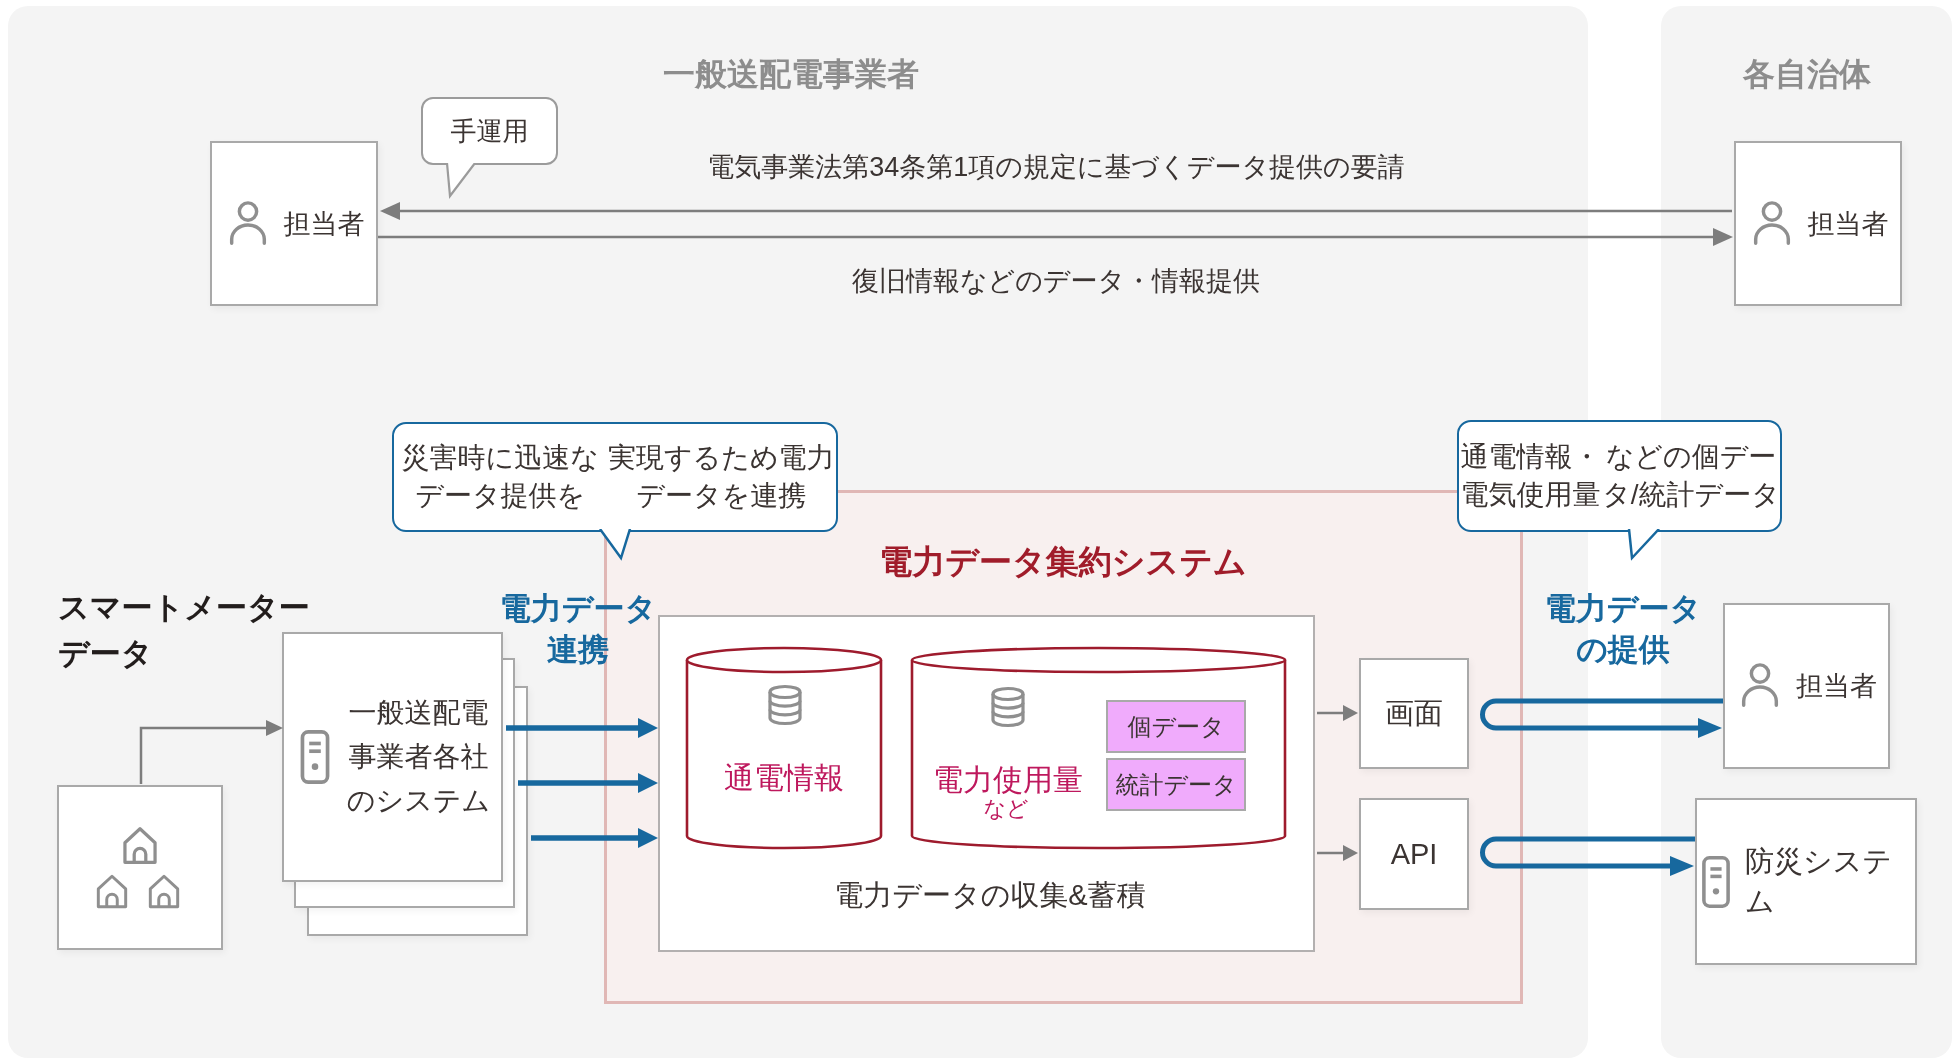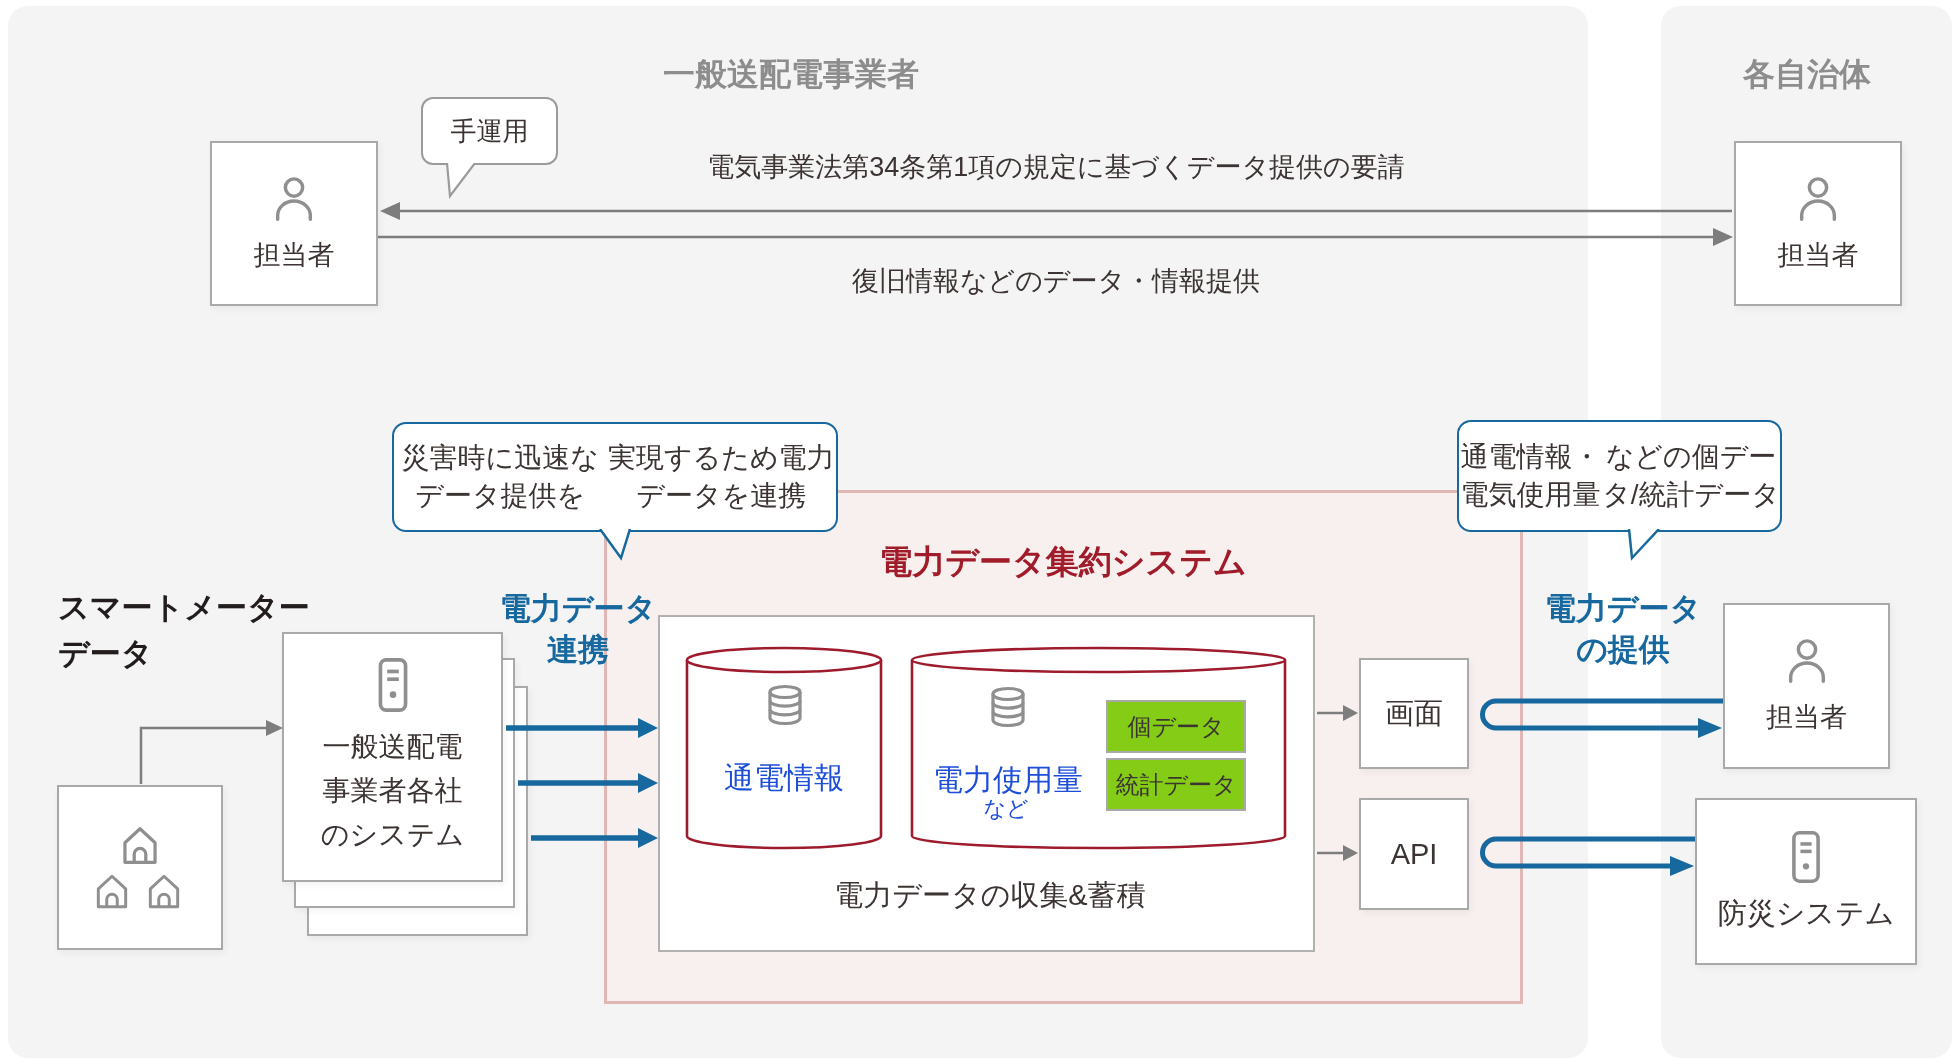--- a/index.html
+++ b/index.html
@@ -3,41 +3,41 @@
 <meta charset="utf-8">
 <style>
   html,body{margin:0;padding:0;background:#fff;}
   #stage{
     position:relative;width:1960px;height:1064px;overflow:hidden;background:#ffffff;
     font-family:"Liberation Sans","DejaVu Sans",sans-serif;color:#3b3432;
   }
   .panel{position:absolute;background:#f4f4f4;border-radius:20px;}
   .hdr{position:absolute;transform:translateX(-50%);font-size:32px;font-weight:bold;color:#8d8d8d;white-space:nowrap;z-index:2;}
   .wbox{position:absolute;background:#fff;border:2px solid #a9a9a9;box-sizing:border-box;
-        display:flex;flex-direction:column;align-items:center;justify-content:center;
+        display:flex;flex-direction:row;align-items:center;justify-content:center;
         box-shadow:2px 3px 7px rgba(0,0,0,0.05);z-index:3;}
   .boxlabel{font-size:27px;color:#3b3432;white-space:nowrap;}
   .flow-label{position:absolute;transform:translateX(-50%);font-size:27px;color:#3b3432;white-space:nowrap;z-index:2;}
   .gbubble{position:absolute;background:#fff;border:2px solid #9b9b9b;border-radius:12px;
            display:flex;align-items:center;justify-content:center;font-size:26px;color:#3b3432;
            box-sizing:border-box;z-index:4;}
   .bbubble{position:absolute;background:#fff;border:2.5px solid #17689e;border-radius:14px;
            display:flex;flex-direction:row;align-items:center;justify-content:center;
            font-size:28px;line-height:38px;color:#3b3432;text-align:center;box-sizing:border-box;z-index:7;}
   .tail{position:absolute;z-index:8;}
   .blue-label{position:absolute;transform:translateX(-50%);text-align:center;color:#17689e;
               font-weight:bold;font-size:31px;line-height:41px;white-space:nowrap;z-index:6;}
   .pink-box{position:absolute;left:604px;top:490px;width:919px;height:514px;box-sizing:border-box;
             background:#f8f0ef;border:3px solid #e0b7b5;z-index:1;}
   .agg-title{position:absolute;transform:translateX(-50%);font-size:33px;font-weight:bold;color:#a01c2a;white-space:nowrap;z-index:2;}
   .bigbox{position:absolute;left:658px;top:615px;width:657px;height:337px;background:#fff;
           border:2px solid #b3b0b0;box-sizing:border-box;z-index:2;}
   .cyl{position:absolute;z-index:3;}
-  .cyl-label{position:absolute;transform:translateX(-50%);font-size:30px;color:#1d4ed8;white-space:nowrap;z-index:4;}
-  .small-data-box{position:absolute;background:#84cc16;border:2px solid #a9a9a9;box-sizing:border-box;
+  .cyl-label{position:absolute;transform:translateX(-50%);font-size:30px;color:#be185d;white-space:nowrap;z-index:4;}
+  .small-data-box{position:absolute;background:#f0abfc;border:2px solid #a9a9a9;box-sizing:border-box;
           display:flex;align-items:center;justify-content:center;font-size:24px;color:#3b3432;z-index:4;}
   .smart-label{position:absolute;left:58px;top:585px;font-size:31px;line-height:46px;font-weight:bold;color:#221d1c;z-index:2;}
   .sys-lines{font-size:28px;line-height:44px;text-align:center;color:#3b3432;}
   #connectors{position:absolute;left:0;top:0;z-index:5;pointer-events:none;}
   .icon{flex:0 0 auto;}
 </style>
 </head>
 <body>
 
 <div id="stage">

